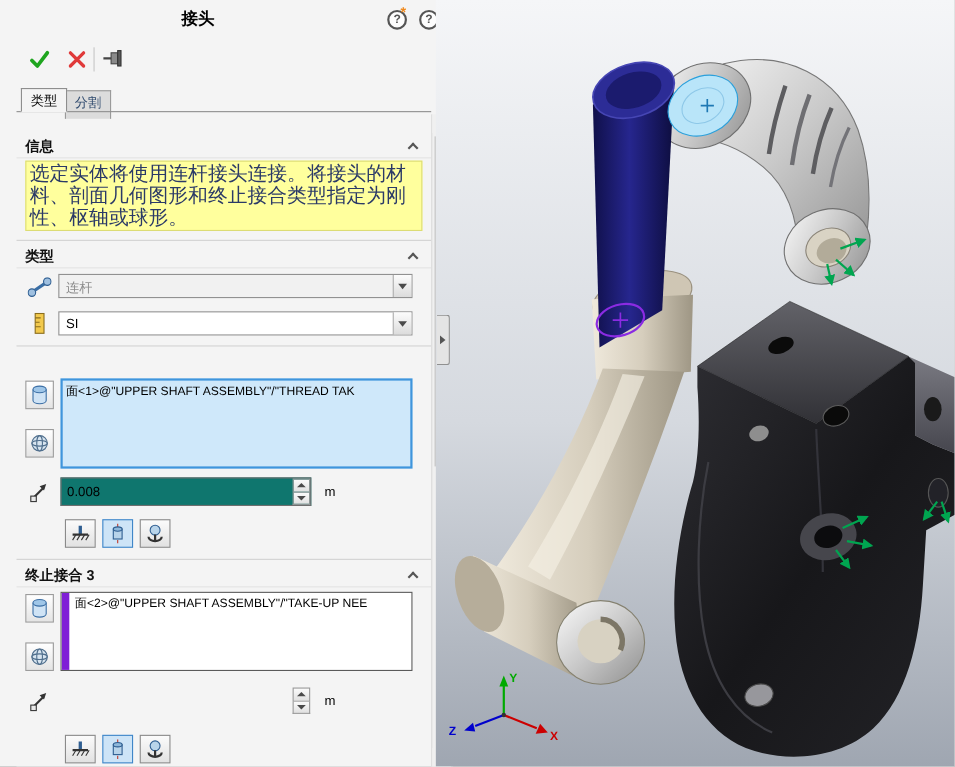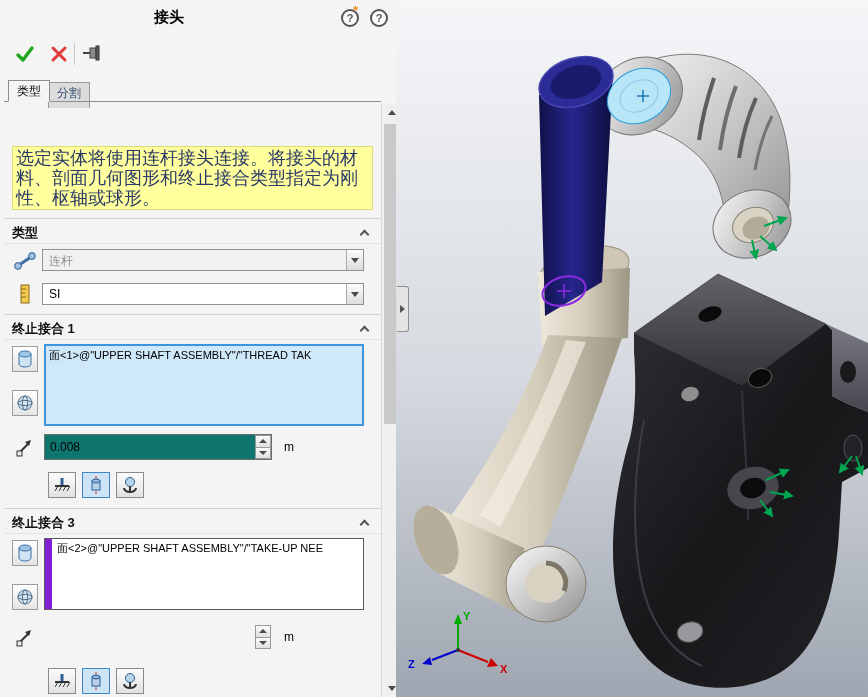--- a/index.html
+++ b/index.html
@@ -1,18 +1,18 @@
 <!DOCTYPE html>
 <html><head>
 <meta charset="utf-8">
 <style>
   *{margin:0;padding:0;box-sizing:border-box;}
   body{background:#888;font-family:"Liberation Sans","DejaVu Sans",sans-serif;}
   .screen{position:relative;width:868px;height:697px;background:#f4f4f4;overflow:hidden;}
-  .panel{position:absolute;left:4px;top:0;width:396px;height:697px;background:#f4f4f4;border-right:1px solid #8a8a8a;}
+  .panel{position:absolute;left:15px;top:0;width:396px;height:697px;background:#f4f4f4;border-right:1px solid #8a8a8a;}
   .pm-title{position:absolute;left:0;top:8px;width:330px;text-align:center;font-size:15px;font-weight:bold;color:#000;}
   .help{position:absolute;width:18px;height:18px;border:2px solid #555;border-radius:50%;display:flex;align-items:center;justify-content:center;font-size:11px;font-weight:bold;color:#555;background:#fdfdfd;}
   .help-star{position:absolute;left:349px;top:3px;color:#f08a1e;font-weight:bold;font-size:13px;}
   .tbtn{position:absolute;width:26px;height:26px;display:flex;align-items:center;justify-content:center;cursor:pointer;}
   .vsep{position:absolute;width:1px;background:#c6c6c6;}
   .tab{position:absolute;font-size:12px;padding:2px 8px;cursor:pointer;}
   .tab-active{background:#f4f4f4;border:1px solid #8e8e8e;border-bottom:1px solid #f4f4f4;z-index:2;color:#000;height:22px;}
   .tab-inactive{background:#dcdcdc;border:1px solid #9a9a9a;border-bottom:none;color:#2f4a6e;height:26px;}
   .tabline{position:absolute;left:0;top:101px;width:377px;height:1px;background:#8e8e8e;z-index:1;}
   .head{position:absolute;left:0;width:377px;height:22px;border-bottom:1px solid #e3e3e3;}
@@ -82,20 +82,26 @@
         <line x1="1" y1="9" x2="8" y2="9" stroke="#444" stroke-width="2"></line>
         <rect x="8" y="4" width="6" height="10" fill="#8a8a8a" stroke="#444"></rect>
         <rect x="14" y="2" width="3" height="14" fill="#5a5a5a" stroke="#333"></rect>
       </svg>
     </div>
 
     <div class="tab tab-active" style="left:4px;top:80px;">类型</div>
     <div class="tab tab-inactive" style="left:44px;top:82px;">分割</div>
     <div class="tabline"></div>
 
+    <div class="head" style="top:122px;">
+      <span class="lbl">信息</span>
+      <span class="collapse">
+          <span class="chev"></span>
+        </span>
+    </div>
     <div class="msg">选定实体将使用连杆接头连接。将接头的材料、剖面几何图形和终止接合类型指定为刚性、枢轴或球形。</div>
 
     <div class="divider" style="top:218px;"></div>
     <div class="head" style="top:222px;">
       <span class="lbl">类型</span>
       <span class="collapse">
           <span class="chev"></span>
         </span>
     </div>
 
@@ -122,26 +128,20 @@
       </svg>
     </div>
     <div class="combo" style="left:38px;top:283px;width:322px;text-align:right;">
       <span class="txt">SI</span>
       <span class="cbtn">
           <span class="t-down"></span>
         </span>
     </div>
 
     <div class="divider" style="top:314px;"></div>
-    <div class="head" style="top:318px;">
-      <span class="lbl">终止接合 1</span>
-      <span class="collapse">
-          <span class="chev"></span>
-        </span>
-    </div>
 
     <div class="sel-icon" style="left:8px;top:346px;">
       <svg width="20" height="20" viewBox="0 0 20 20">
         <path d="M4,5 v10 a6,3 0 0 0 12,0 v-10" fill="#cfe3f5" stroke="#3a6ea5"></path>
         <ellipse cx="10" cy="5" rx="6" ry="3" fill="#9fc6e8" stroke="#3a6ea5"></ellipse>
       </svg>
     </div>
     <div class="listbox lb1" style="left:40px;top:344px;width:320px;height:82px;">
       <span>面&lt;1&gt;@"UPPER SHAFT ASSEMBLY"/"THREAD TAK</span>
     </div>

